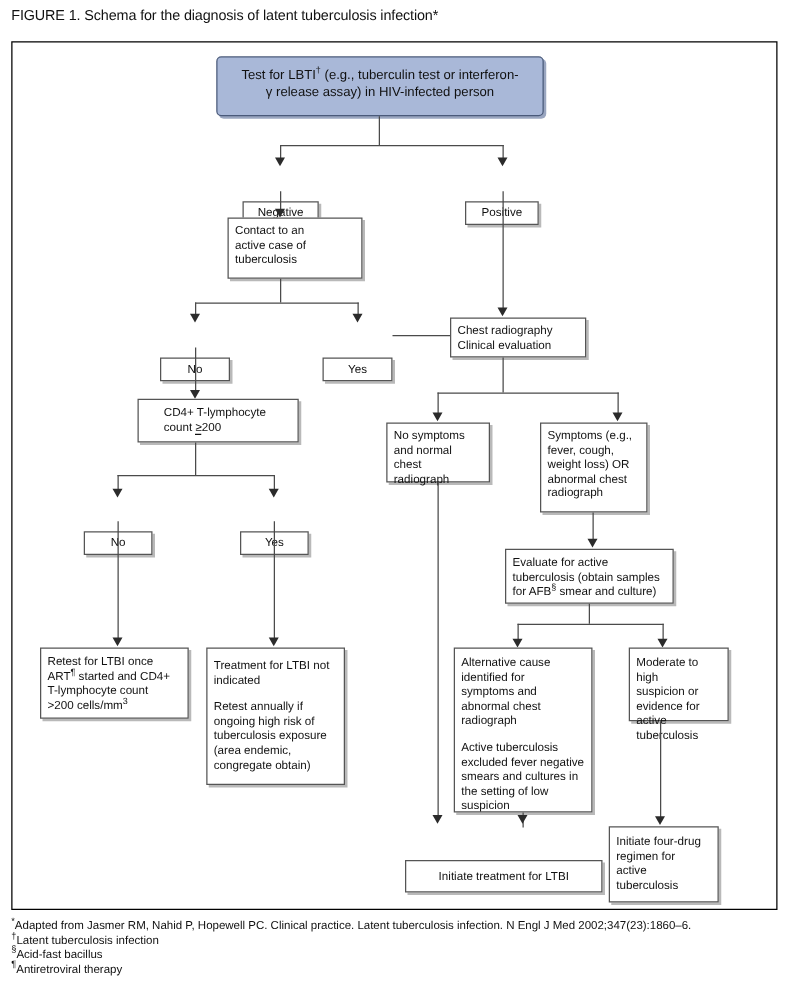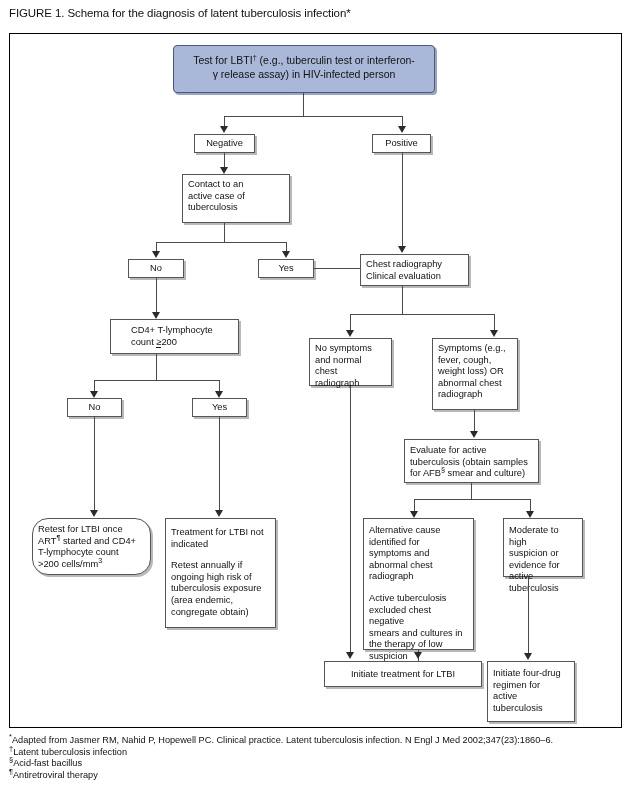--- a/index.html
+++ b/index.html
@@ -26,21 +26,21 @@
     font-size:9.3px;line-height:11.6px;color:#111;
     padding:4px 5px;
   }
   .node.shadow{box-shadow:2px 2px 0 0 #b9b9b9;}
   .node.blue{
     background:#a9b8d8;border:1px solid #4a5a7a;border-radius:4px;
     text-align:center;font-size:10.5px;line-height:14px;
     box-shadow:2px 2px 0 0 #9aa6c0;
   }
   .node.small{
-    text-align:center;padding:2px 4px;font-size:9.3px;line-height:13px;
+    text-align:center;padding:2px 4px;font-size:9.3px;line-height:13px;margin-top:27px;
   }
   .node.centered{text-align:center;}
   sup{font-size:7.2px;vertical-align:super;line-height:0;}
   .ge{border-bottom:1px solid #111;padding-bottom:0px;}
   .p2{margin-top:10px;}
   
   .vline{position:absolute;width:1.4px;background:#4a4a4a;}
   .hline{position:absolute;height:1.4px;background:#4a4a4a;}
   .arrow-d{
     position:absolute;width:0;height:0;
@@ -177,21 +177,21 @@
     <div class="arrow-d" style="left:400px;top:477px;"></div>
     <div class="vline" style="left:520px;top:465px;height:15px;"></div>
     <div class="arrow-d" style="left:516px;top:477px;"></div>
 
     <div class="vline" style="left:84px;top:383px;height:96px;"></div>
     <div class="arrow-d" style="left:80px;top:476px;"></div>
 
     <div class="vline" style="left:209px;top:383px;height:96px;"></div>
     <div class="arrow-d" style="left:205px;top:476px;"></div>
 
-    <div class="node shadow" style="left:22px;top:484px;width:119px;height:57px;padding-top:5px;border-radius:16px;">
+    <div class="node shadow" style="left:22px;top:484px;width:119px;height:57px;padding-top:5px;">
       <span>Retest for LTBI once</span><br>
       <span><span>ART</span><sup>¶</sup><span> started and CD4+</span></span><br>
       <span>T-lymphocyte count</span><br>
       <span><span>&gt;200 cells/mm</span><sup>3</sup></span>
     </div>
 
     <div class="node shadow" style="left:155px;top:484px;width:111px;height:110px;padding-top:8px;">
       <span>Treatment for LTBI not</span><br>
       <span>indicated</span>
       <div class="p2">
@@ -204,23 +204,23 @@
     </div>
 
     <div class="node shadow" style="left:353px;top:484px;width:111px;height:132px;padding-top:6px;">
       <span>Alternative cause</span><br>
       <span>identified for</span><br>
       <span>symptoms and</span><br>
       <span>abnormal chest</span><br>
       <span>radiograph</span>
       <div class="p2">
         <span>Active tuberculosis</span><br>
-        <span>excluded chest negative</span><br>
+        <span>excluded fever negative</span><br>
         <span>smears and cultures in</span><br>
-        <span>the therapy of low</span><br>
+        <span>the setting of low</span><br>
         <span>suspicion</span>
       </div>
     </div>
 
     <div class="node shadow" style="left:470px;top:484px;width:80px;height:59px;padding-top:6px;margin-left:23px;">
       <span>Moderate to high</span><br>
       <span>suspicion or</span><br>
       <span>evidence for active</span><br>
       <span>tuberculosis</span>
     </div>

